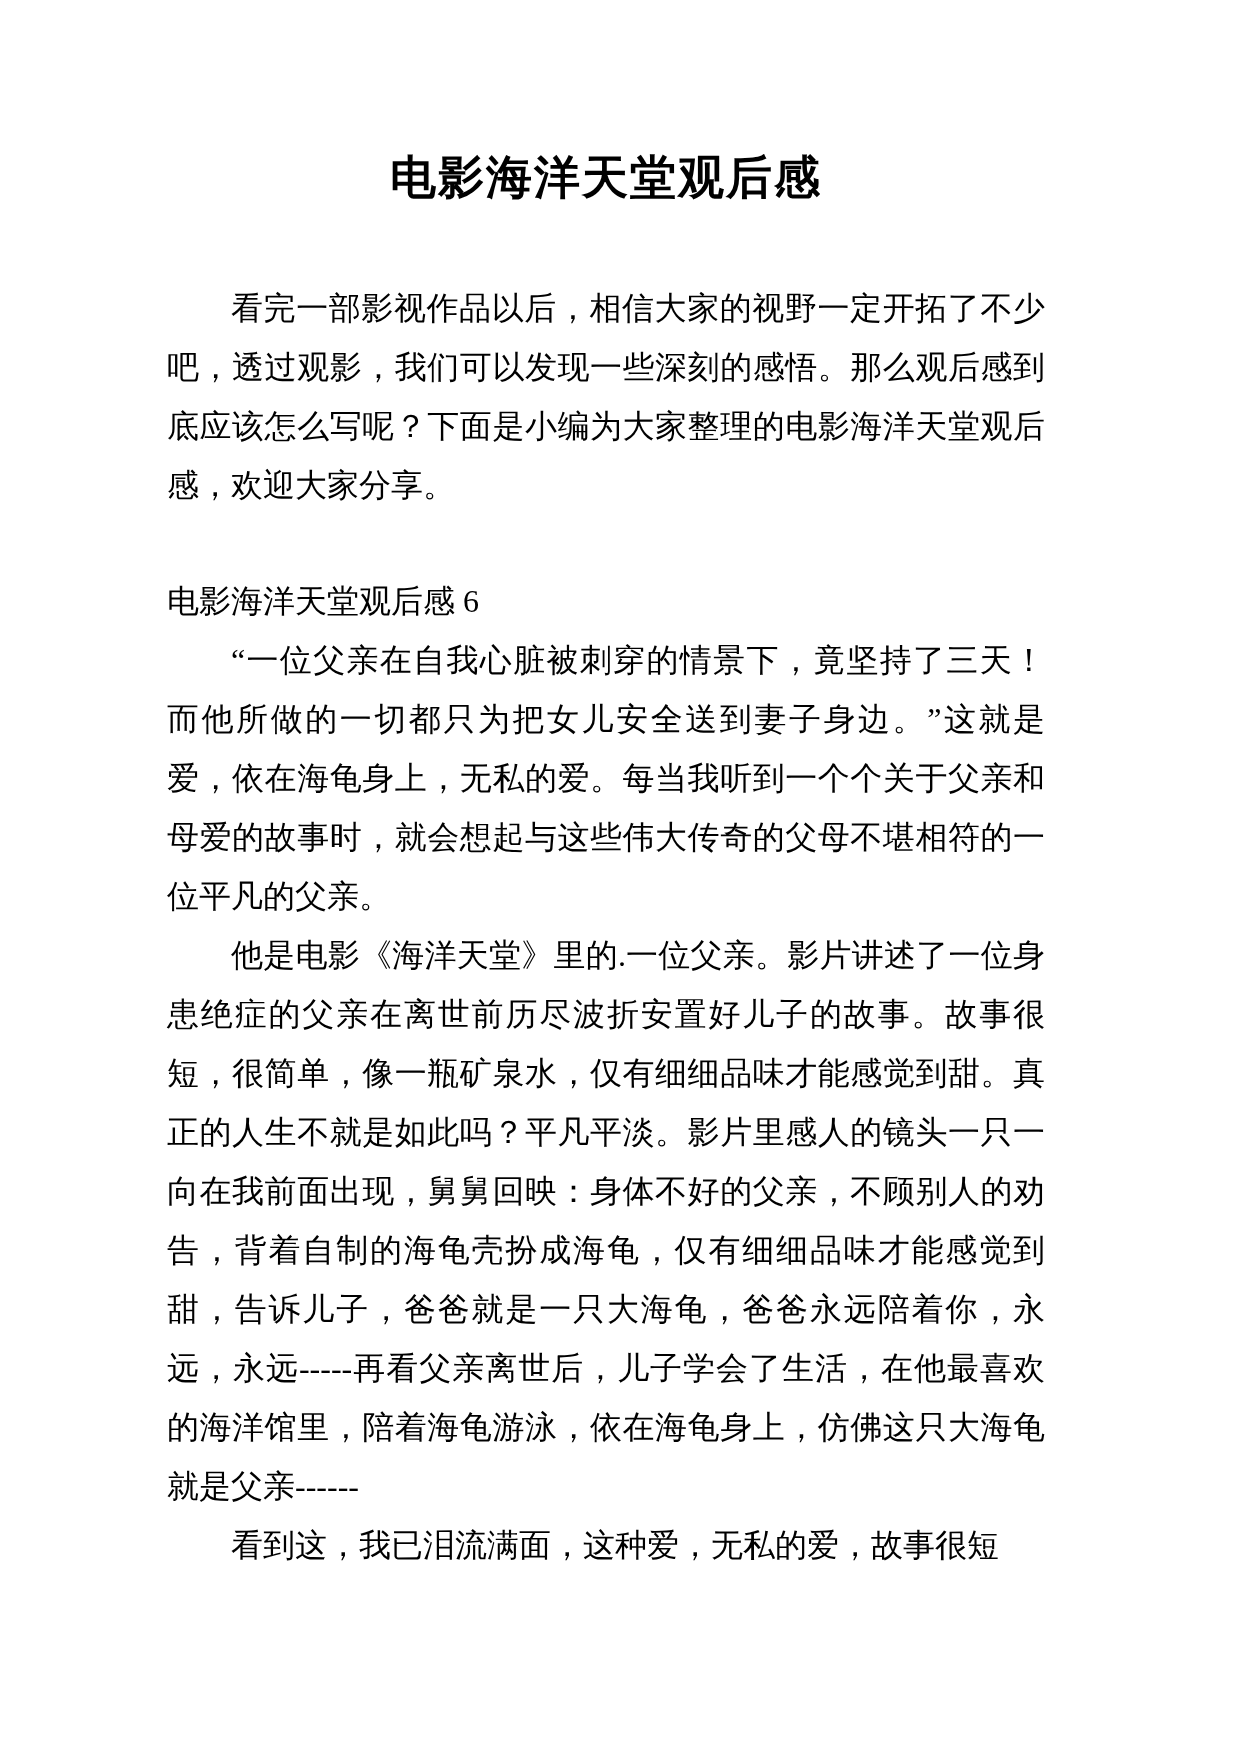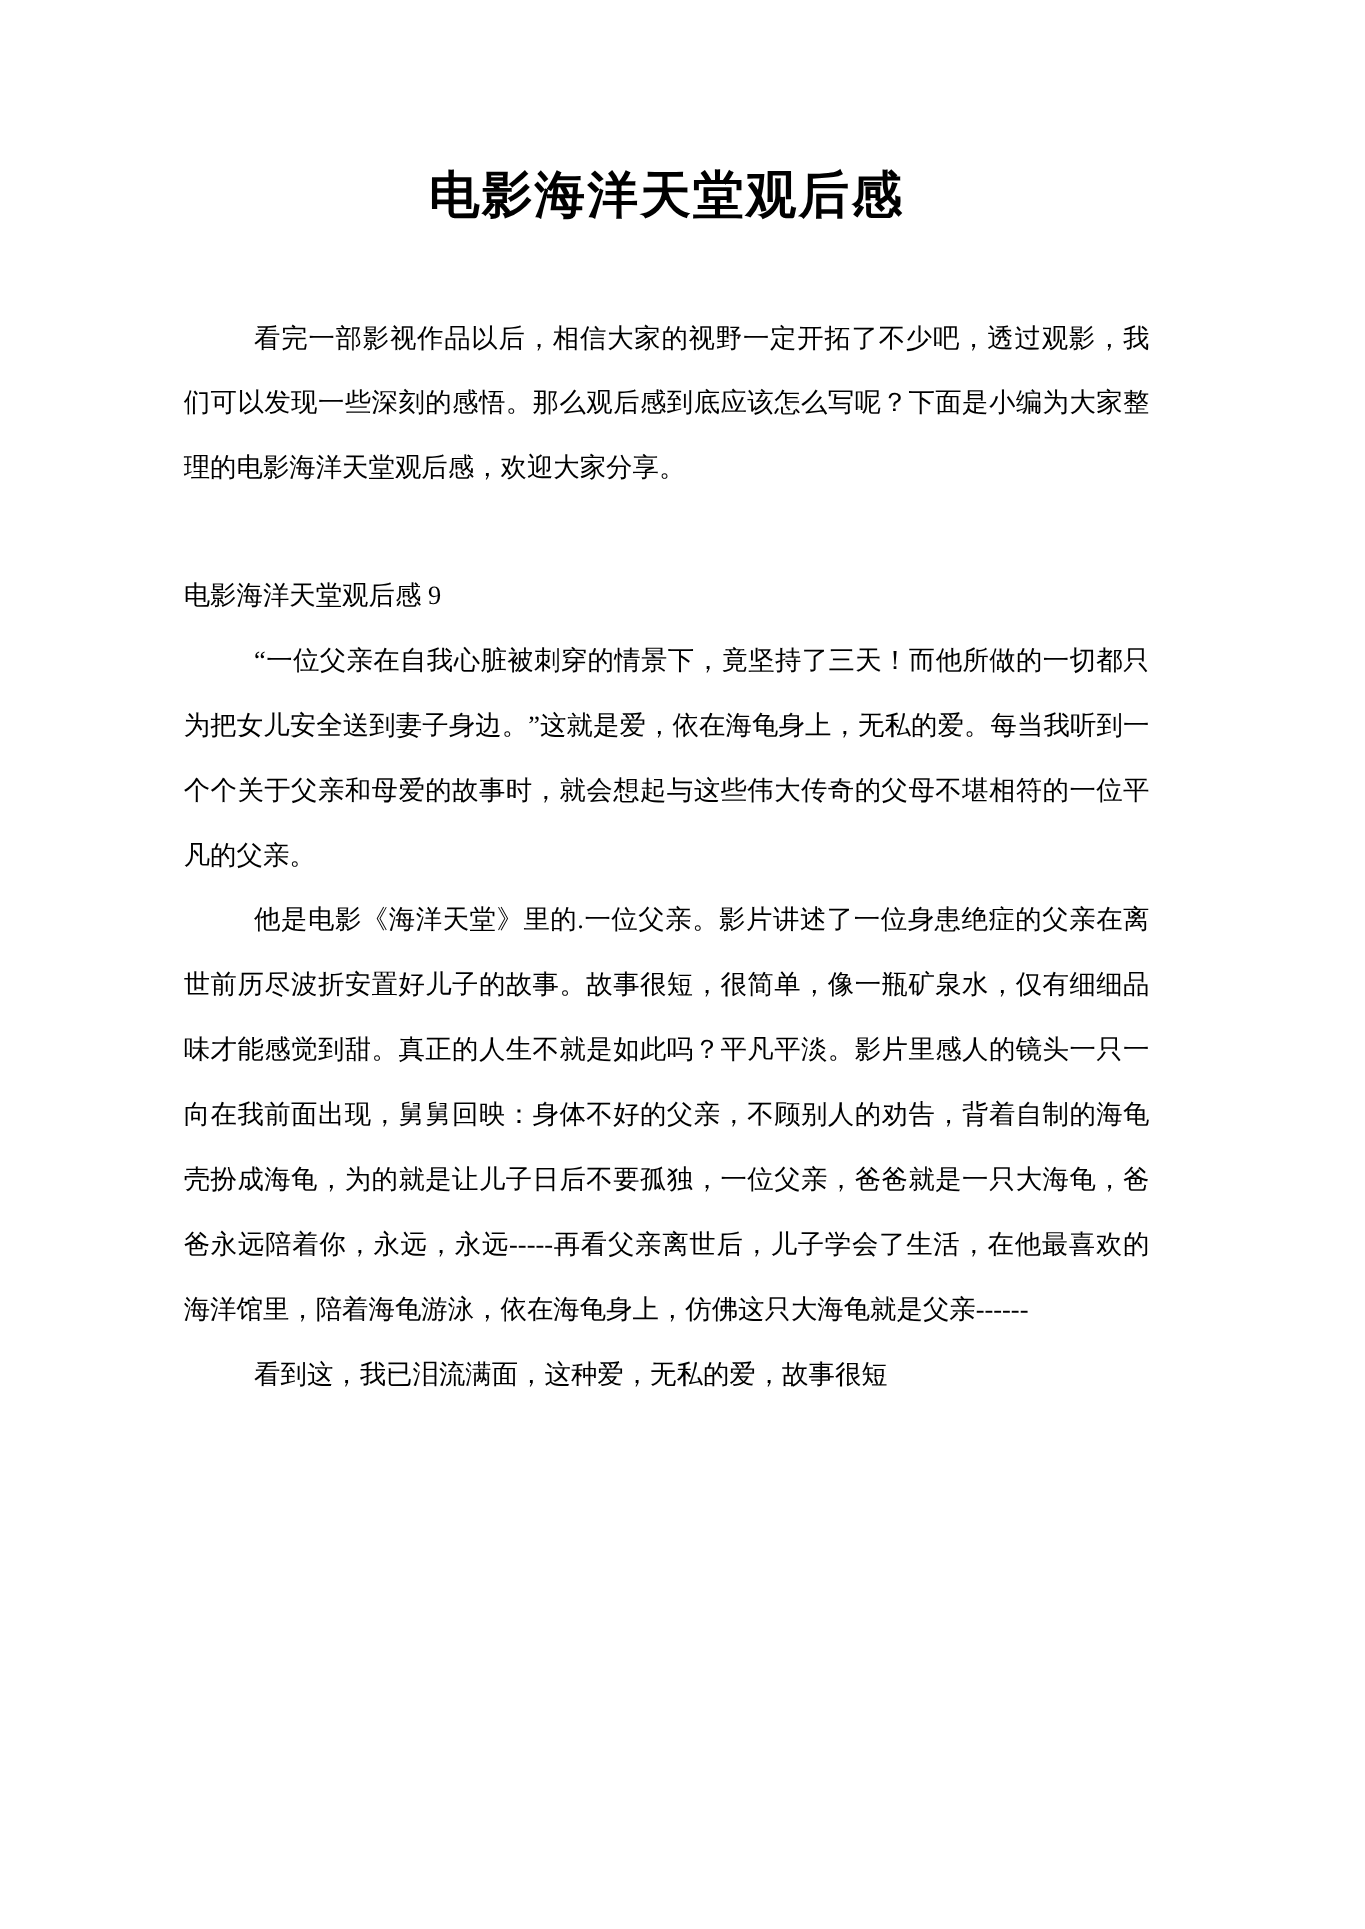--- a/index.html
+++ b/index.html
@@ -25,39 +25,39 @@
     font-weight: bold;
     text-align: center;
     letter-spacing: 2px;
     color: #000000;
   }
   .doc-body {
     width: 878px;
   }
   .doc-body p {
     margin: 0;
-    font-size: 24px;
+    font-size: 32px;
     line-height: 59px;
     text-align: justify;
     color: #000000;
     word-break: break-all;
   }
   .doc-body p.para {
     text-indent: 64px;
   }
   .doc-body p.section-heading {
     text-indent: 0;
     margin-top: 57px;
   }
 </style>
 </head>
 <body>
 
 <div class="page">
   <h1 class="doc-title">电影海洋天堂观后感</h1>
   <div class="doc-body">
       <p class="para">看完一部影视作品以后，相信大家的视野一定开拓了不少吧，透过观影，我们可以发现一些深刻的感悟。那么观后感到底应该怎么写呢？下面是小编为大家整理的电影海洋天堂观后感，欢迎大家分享。</p>
-      <p class="section-heading">电影海洋天堂观后感 9</p>
+      <p class="section-heading">电影海洋天堂观后感 6</p>
       <p class="para">“一位父亲在自我心脏被刺穿的情景下，竟坚持了三天！而他所做的一切都只为把女儿安全送到妻子身边。”这就是爱，依在海龟身上，无私的爱。每当我听到一个个关于父亲和母爱的故事时，就会想起与这些伟大传奇的父母不堪相符的一位平凡的父亲。</p>
-      <p class="para">他是电影《海洋天堂》里的.一位父亲。影片讲述了一位身患绝症的父亲在离世前历尽波折安置好儿子的故事。故事很短，很简单，像一瓶矿泉水，仅有细细品味才能感觉到甜。真正的人生不就是如此吗？平凡平淡。影片里感人的镜头一只一向在我前面出现，舅舅回映：身体不好的父亲，不顾别人的劝告，背着自制的海龟壳扮成海龟，为的就是让儿子日后不要孤独，一位父亲，爸爸就是一只大海龟，爸爸永远陪着你，永远，永远-----再看父亲离世后，儿子学会了生活，在他最喜欢的海洋馆里，陪着海龟游泳，依在海龟身上，仿佛这只大海龟就是父亲------</p>
+      <p class="para">他是电影《海洋天堂》里的.一位父亲。影片讲述了一位身患绝症的父亲在离世前历尽波折安置好儿子的故事。故事很短，很简单，像一瓶矿泉水，仅有细细品味才能感觉到甜。真正的人生不就是如此吗？平凡平淡。影片里感人的镜头一只一向在我前面出现，舅舅回映：身体不好的父亲，不顾别人的劝告，背着自制的海龟壳扮成海龟，仅有细细品味才能感觉到甜，告诉儿子，爸爸就是一只大海龟，爸爸永远陪着你，永远，永远-----再看父亲离世后，儿子学会了生活，在他最喜欢的海洋馆里，陪着海龟游泳，依在海龟身上，仿佛这只大海龟就是父亲------</p>
       <p class="para">看到这，我已泪流满面，这种爱，无私的爱，故事很短</p>
     </div>
 </div>
 
 </body></html>

